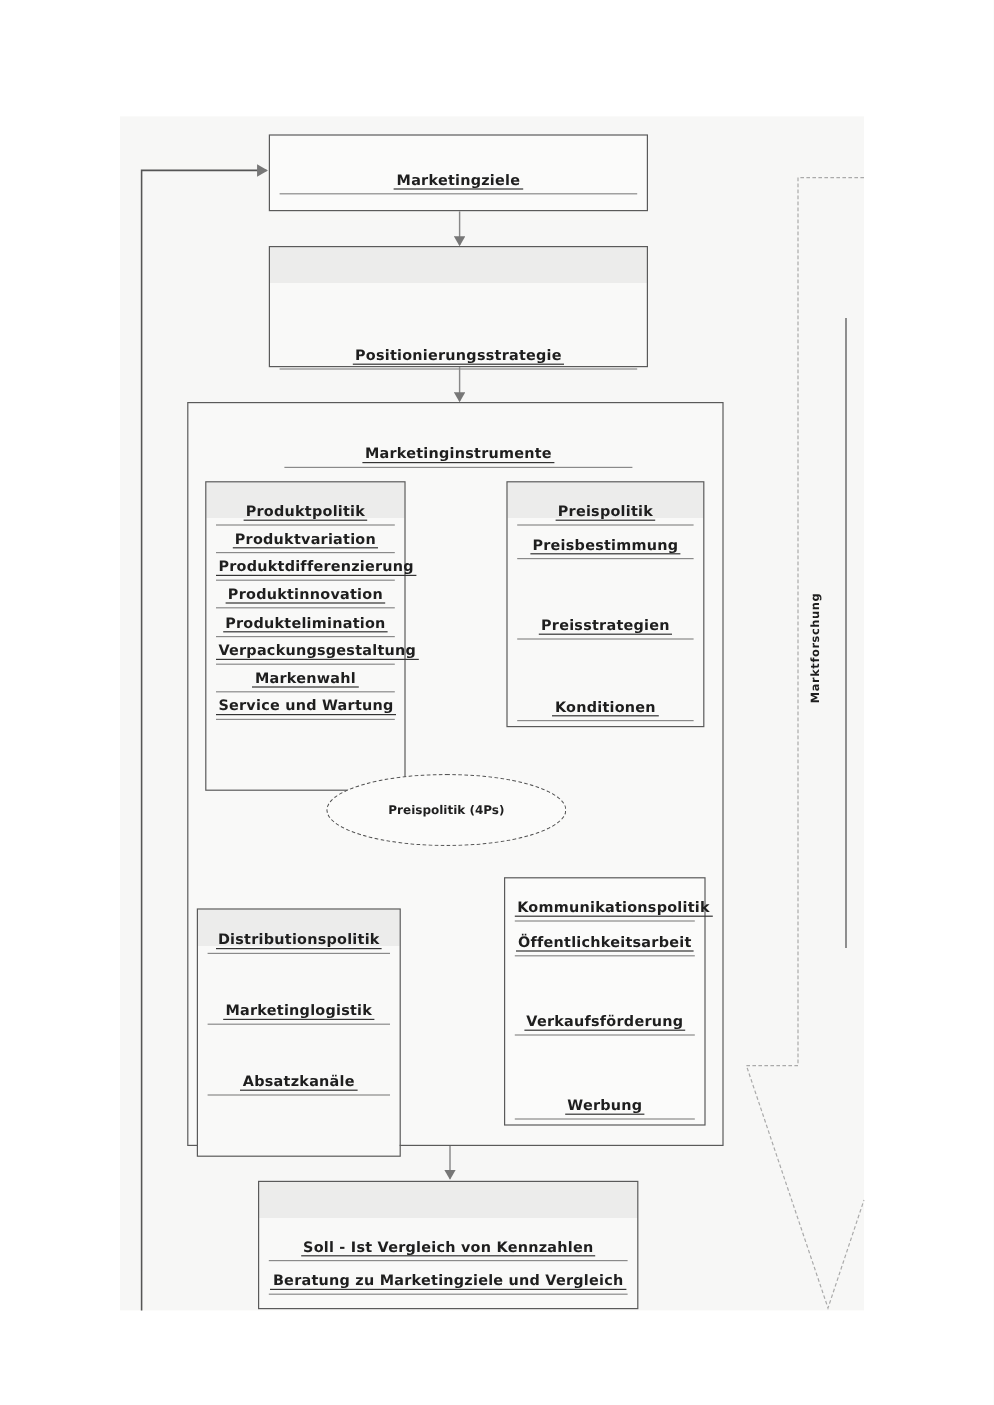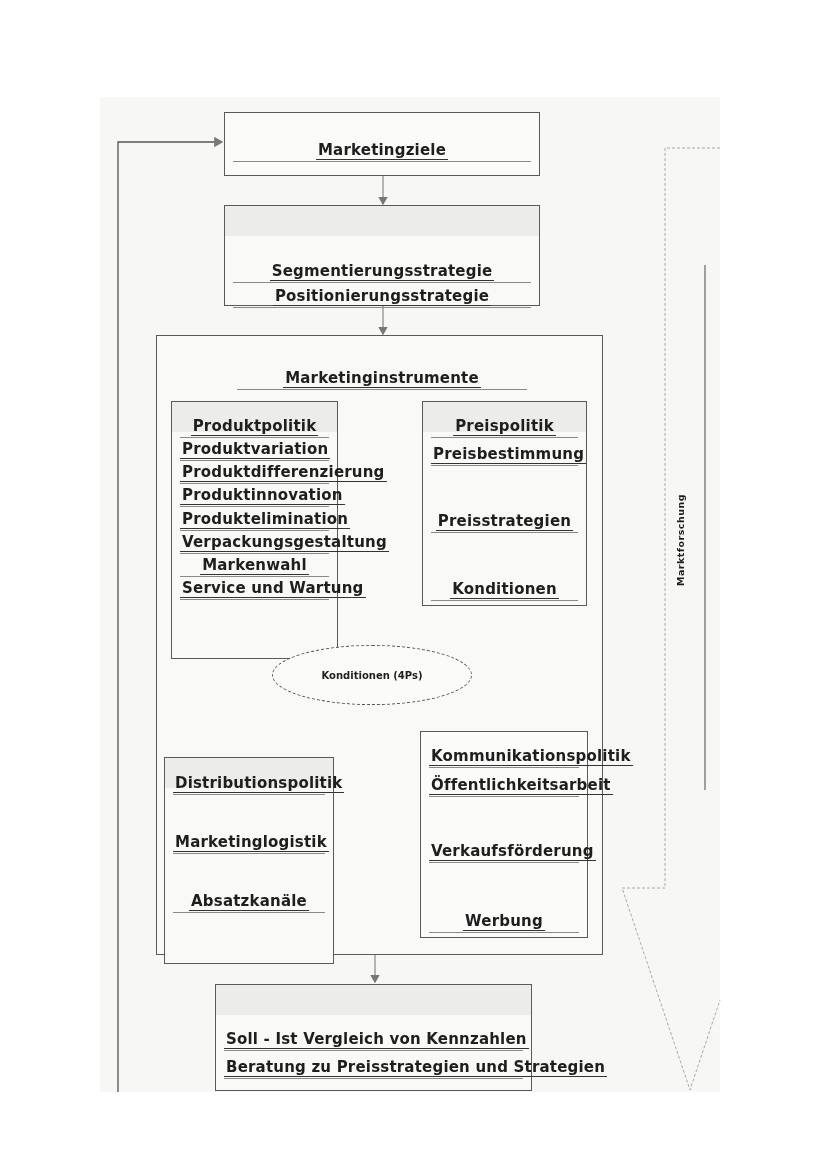--- a/index.html
+++ b/index.html
@@ -2,21 +2,21 @@
 <html><head>
 <meta charset="utf-8">
 <style>
   html, body { margin:0; padding:0; }
   body { width:828px; height:1171px; background:#ffffff; position:relative; overflow:hidden;
          font-family:"DejaVu Sans", sans-serif; color:#1e1e1e; }
   .page { position:absolute; left:100px; top:97px; width:620px; height:995px; background:#f7f7f6; }
   .box { position:absolute; border:1.5px solid #5a5a5a; background:#fbfbfa; box-sizing:border-box; }
   .box.shade { background:linear-gradient(#ececeb 0, #ececeb 30px, #f9f9f8 30px); }
   .line-item { position:absolute; left:8px; right:8px; height:18px; text-align:center;
-               font-size:15px; font-weight:bold; line-height:14px; letter-spacing:0.2px;
+               font-size:12px; font-weight:bold; line-height:14px; letter-spacing:0.2px;
                border-bottom:1px solid #8a8a8a; white-space:nowrap; }
   .line-item span { border-bottom:1.5px solid #333; padding:0 2px; }
   .ellipse { position:absolute; left:272px; top:645px; width:200px; height:60px;
              border:1.5px dashed #555; border-radius:50%; box-sizing:border-box; background:#fbfbfa;
              display:flex; align-items:center; justify-content:center; font-size:10px; font-weight:bold; }
   svg.overlay { position:absolute; left:0; top:0; }
   .vlabel { position:absolute; left:680px; top:540px; transform:translate(-50%,-50%) rotate(-90deg);
             font-size:9.5px; font-weight:bold; letter-spacing:0.5px; white-space:nowrap; }
 </style>
 </head>
@@ -44,21 +44,20 @@
 
   <polyline points="720,148 665,148 665,888 622,888 690,1090 720,1000" fill="none" stroke="#aaa" stroke-width="1" stroke-dasharray="3,2"></polyline>
   <line x1="705" y1="265" x2="705" y2="790" stroke="#666" stroke-width="1.2"></line>
 </svg>
 
 <div class="box" style="left:224px;top:112px;width:316px;height:64px;">
   <div class="line-item" style="top:30px;"><span>Marketingziele</span></div>
 </div>
 
 <div class="box shade" style="left:224px;top:205px;width:316px;height:101px;">
-  <div class="line-item" style="top:58px;"><span>Segmentierungsstrategie</span></div>
   <div class="line-item" style="top:83px;text-align:center;"><span>Positionierungsstrategie</span></div>
 </div>
 
 <div class="box" style="left:156px;top:335px;width:447px;height:620px;background:#f9f9f8;">
   <div class="line-item" style="top:35px;left:80px;right:75px;"><span>Marketinginstrumente</span></div>
 </div>
 
 <div class="box shade" style="left:171px;top:401px;width:167px;height:258px;">
   <div class="line-item" style="top:17px;"><span>Produktpolitik</span></div>
   <div class="line-item" style="top:40px;"><span>Produktvariation</span></div>
@@ -71,34 +70,34 @@
 </div>
 
 <div class="box shade" style="left:422px;top:401px;width:165px;height:205px;">
   <div class="line-item" style="top:17px;"><span>Preispolitik</span></div>
   <div class="line-item" style="top:45px;"><span>Preisbestimmung</span></div>
   <div class="line-item" style="top:112px;"><span>Preisstrategien</span></div>
   <div class="line-item" style="top:180px;"><span>Konditionen</span></div>
 </div>
 
 <div class="ellipse">
-  <span>Konditionen (4Ps)</span>
+  <span>Preispolitik (4Ps)</span>
 </div>
 
 <div class="box shade" style="left:164px;top:757px;width:170px;height:207px;">
   <div class="line-item" style="top:18px;"><span>Distributionspolitik</span></div>
   <div class="line-item" style="top:77px;"><span>Marketinglogistik</span></div>
   <div class="line-item" style="top:136px;"><span>Absatzkanäle</span></div>
 </div>
 
 <div class="box" style="left:420px;top:731px;width:168px;height:207px;">
   <div class="line-item" style="top:17px;"><span>Kommunikationspolitik</span></div>
   <div class="line-item" style="top:46px;"><span>Öffentlichkeitsarbeit</span></div>
   <div class="line-item" style="top:112px;"><span>Verkaufsförderung</span></div>
   <div class="line-item" style="top:182px;"><span>Werbung</span></div>
 </div>
 
 <div class="box shade" style="left:215px;top:984px;width:317px;height:107px;">
   <div class="line-item" style="top:47px;"><span>Soll - Ist Vergleich von Kennzahlen</span></div>
-  <div class="line-item" style="top:75px;"><span>Beratung zu Preisstrategien und Strategien</span></div>
+  <div class="line-item" style="top:75px;"><span>Beratung zu Marketingziele und Vergleich</span></div>
 </div>
 
 <div class="vlabel">Marktforschung</div>
 
 </body></html>

